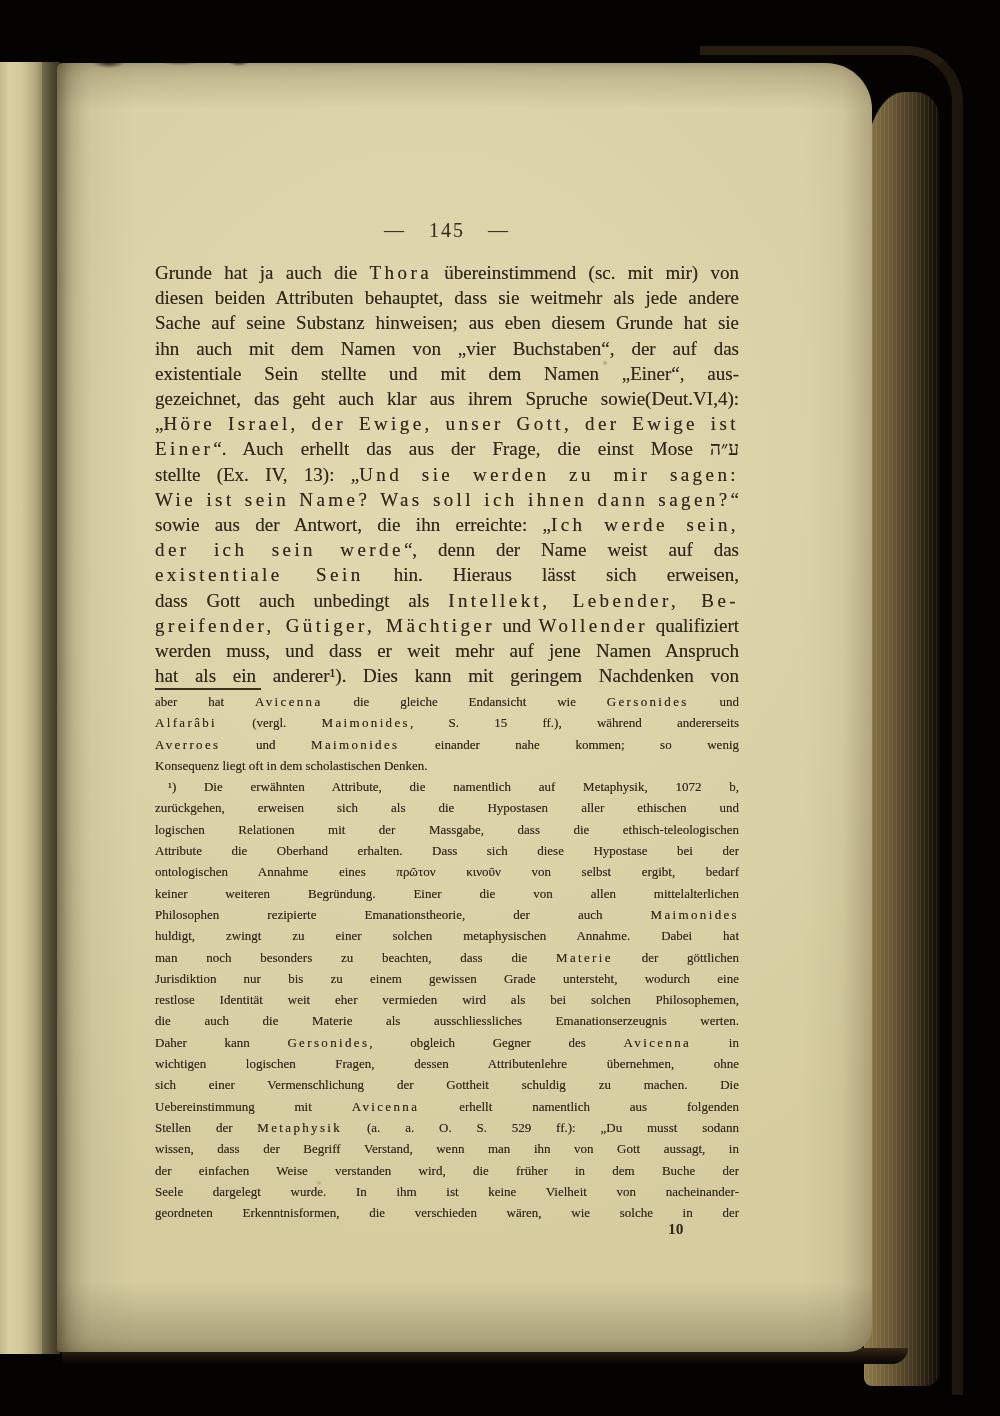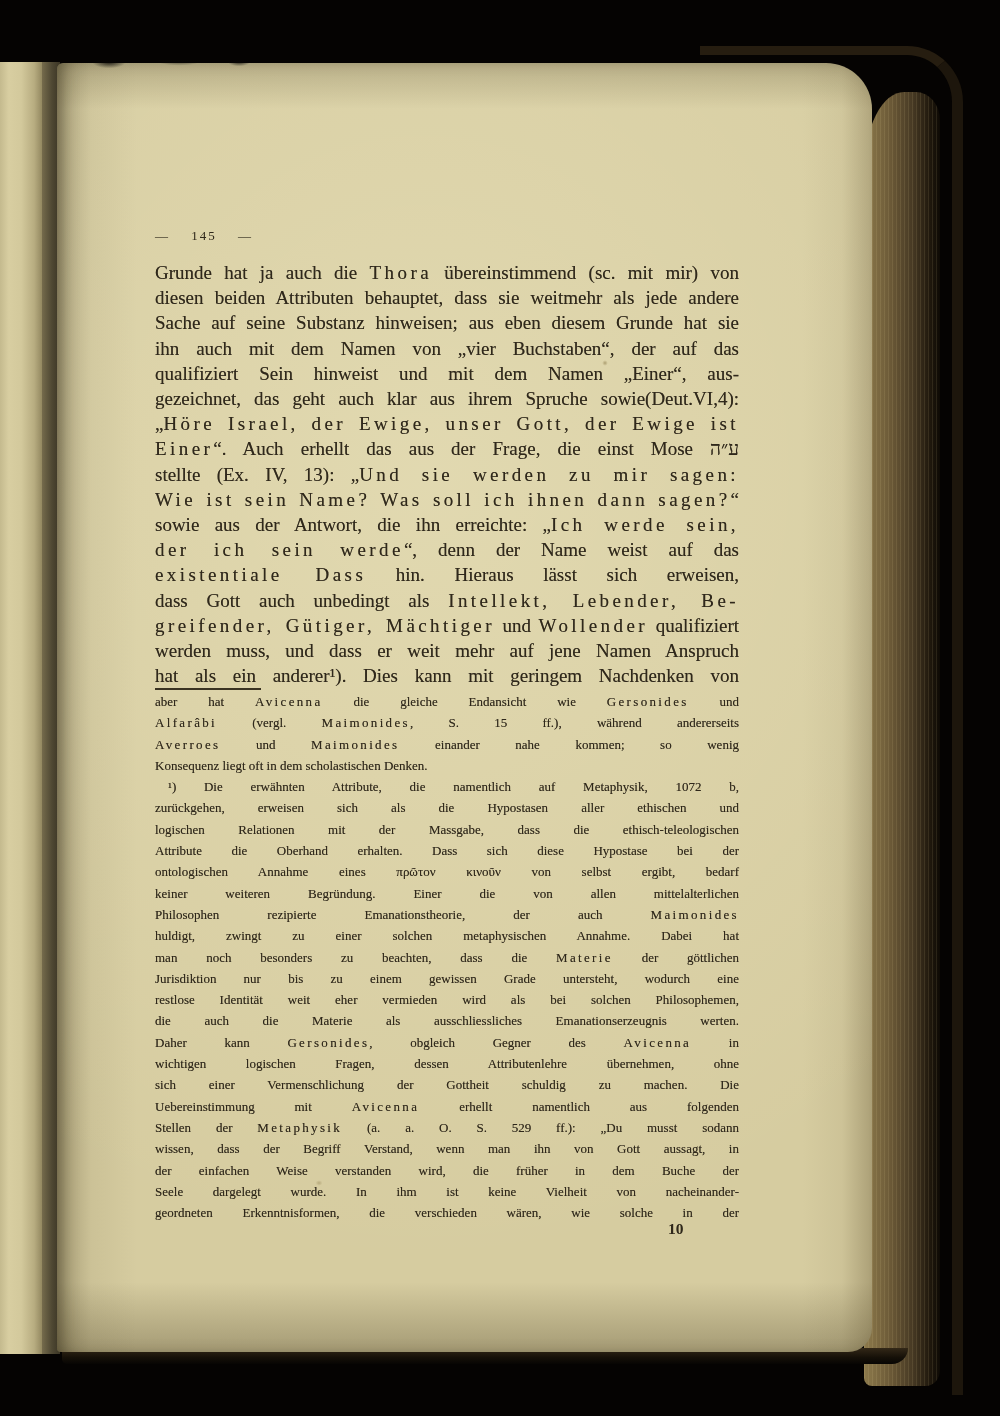--- a/index.html
+++ b/index.html
@@ -72,23 +72,23 @@
   
   .page::before{
     content:"";position:absolute;top:-3px;left:18px;width:280px;height:16px;
     background:
       radial-gradient(24px 9px at 34px 2px, rgba(8,6,3,.85), rgba(0,0,0,0) 70%),
       radial-gradient(34px 8px at 104px 0px, rgba(8,6,3,.65), rgba(0,0,0,0) 70%),
       radial-gradient(16px 6px at 164px 2px, rgba(8,6,3,.75), rgba(0,0,0,0) 70%);
   }
 
   .header{
-    position:absolute;left:98px;top:165px;width:584px;
-    text-align:left;
-    font-size:13px;letter-spacing:2px;word-spacing:16px;
+    position:absolute;left:98px;top:156px;width:584px;
+    text-align:center;
+    font-size:20px;letter-spacing:2px;word-spacing:16px;
     color:var(--ink,#332b1d);
   }
 
   .main{
     position:absolute;left:98px;top:197px;width:584px;
     font-size:19px;line-height:25.2px;
     color:var(--ink,#312a1d);
     text-shadow:0 0 0.5px rgba(49,42,29,0.55);
   }
   .fnrule{
@@ -125,29 +125,29 @@
   <div class="gutter"></div>
 
   <div class="page">
     <div class="header">— 145 —</div>
 
     <div class="main">
         <div class="line">Grunde hat ja auch die <span class="sp">Thora</span> übereinstimmend (sc. mit mir) von</div>
         <div class="line">diesen beiden Attributen behauptet, dass sie weitmehr als jede andere</div>
         <div class="line">Sache auf seine Substanz hinweisen; aus eben diesem Grunde hat sie</div>
         <div class="line">ihn auch mit dem Namen von „vier Buchstaben“, der auf das</div>
-        <div class="line">qualifiziert Sein hinweist und mit dem Namen „Einer“, aus-</div>
+        <div class="line">existentiale Sein stellte und mit dem Namen „Einer“, aus-</div>
         <div class="line">gezeichnet, das geht auch klar aus ihrem Spruche sowie(Deut.VI,4):</div>
         <div class="line">„<span class="sp">Höre Israel, der Ewige, unser Gott, der Ewige ist</span></div>
         <div class="line"><span class="sp">Einer</span>“. Auch erhellt das aus der Frage, die einst Mose ע״ה</div>
         <div class="line">stellte (Ex. IV, 13): „<span class="sp">Und sie werden zu mir sagen:</span></div>
         <div class="line"><span class="sp">Wie ist sein Name? Was soll ich ihnen dann sagen?</span>“</div>
         <div class="line">sowie aus der Antwort, die ihn erreichte: „<span class="sp">Ich werde sein,</span></div>
         <div class="line"><span class="sp">der ich sein werde</span>“, denn der Name weist auf das</div>
-        <div class="line"><span class="sp">existentiale Dass</span> hin. Hieraus lässt sich erweisen,</div>
+        <div class="line"><span class="sp">existentiale Sein</span> hin. Hieraus lässt sich erweisen,</div>
         <div class="line">dass Gott auch unbedingt als <span class="sp">Intellekt, Lebender, Be-</span></div>
         <div class="line"><span class="sp">greifender, Gütiger, Mächtiger</span> und <span class="sp">Wollender</span> qualifiziert</div>
         <div class="line">werden muss, und dass er weit mehr auf jene Namen Anspruch</div>
         <div class="line">hat als ein anderer¹). Dies kann mit geringem Nachdenken von</div>
       </div>
 
     <div class="fnrule"></div>
 
     <div class="fnwrap">
       <div>

